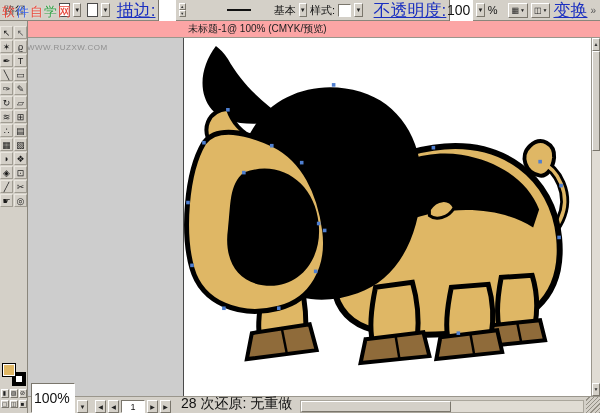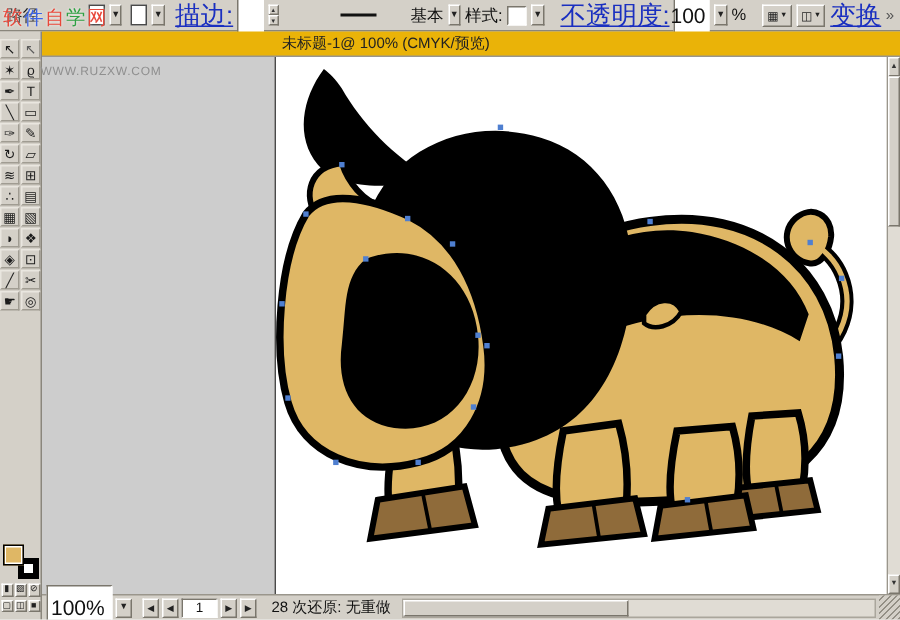--- a/index.html
+++ b/index.html
@@ -30,36 +30,36 @@
   .tool.lt{color:#5a5a5a}
   .fs{position:relative;width:24px;height:23px;margin-top:auto}
   .fs .fill{position:absolute;left:0;top:0;width:14px;height:14px;box-sizing:border-box;border:1px solid #000;box-shadow:inset 0 0 0 1px #fff;z-index:2;cursor:pointer}
   .fs .stroke{position:absolute;right:0;bottom:0;width:14px;height:14px;box-sizing:border-box;border:4px solid #000;background:#fff;cursor:pointer}
   .brow{display:flex;gap:1px;margin:3px 0 2px}
   .brow div{width:8px;height:9px;box-sizing:border-box;border:1px solid;border-color:#fff #7a766c #7a766c #fff;font-size:6px;line-height:7px;text-align:center;background:#d4d0c8;color:#222;cursor:pointer}
   .modes{display:flex;gap:1px;margin-bottom:5px}
   .modes div{width:8px;height:8px;box-sizing:border-box;border:1px solid;border-color:#fff #7a766c #7a766c #fff;font-size:6px;line-height:6px;text-align:center;background:#d4d0c8;color:#222;cursor:pointer}
 
   .docarea{flex:1;display:flex;flex-direction:column;min-width:0}
-  .dtitle{height:17px;box-sizing:border-box;background:#eab308;border-bottom:1px solid #9a968c;font-size:10px;color:#222;display:flex;align-items:center;padding-left:160px;white-space:nowrap}
+  .dtitle{height:17px;box-sizing:border-box;background:#fca5a5;border-bottom:1px solid #9a968c;font-size:10px;color:#222;display:flex;align-items:center;padding-left:160px;white-space:nowrap}
   .dbody{flex:1;display:flex;min-height:0}
   .paste{width:155px;background:#cdcdcd}
   .artboard{flex:1;position:relative;background:#ffffff;border-left:1px solid #4a4a4a;overflow:hidden}
   .artboard svg{position:absolute;left:0;top:0;width:100%;height:100%}
 
   .vscroll{width:9px;box-sizing:border-box;border-left:1px solid #9a968c;background:#e0dcd4;display:flex;flex-direction:column}
   .sbtn{height:13px;box-sizing:border-box;border:1px solid;border-color:#fff #7a766c #7a766c #fff;background:#d4d0c8;font-size:5px;text-align:center;line-height:11px;color:#333;cursor:pointer}
   .vthumb{height:100px;box-sizing:border-box;border:1px solid;border-color:#fff #7a766c #7a766c #fff;background:#d4d0c8;cursor:pointer}
 
   
-  .sbar{height:17px;box-sizing:border-box;border-top:1px solid #9a968c;background:#d4d0c8;display:flex;align-items:center;padding-left:3px;gap:2px}
+  .sbar{height:17px;box-sizing:border-box;border-top:1px solid #9a968c;background:#d4d0c8;display:flex;align-items:flex-end;padding-left:3px;gap:2px}
   .zoombox{width:44px}
   .navbtn{width:11px;height:13px;box-sizing:border-box;border:1px solid;border-color:#fff #7a766c #7a766c #fff;background:#d4d0c8;font-size:6px;display:flex;align-items:center;justify-content:center;color:#222;cursor:pointer}
   .pagebox{width:24px;height:13px;font-size:9px;justify-content:center}
-  .msg{margin-left:8px;font-size:10px;color:#111;white-space:nowrap}
+  .msg{margin-left:8px;font-size:14px;color:#111;white-space:nowrap}
   .hscroll{flex:1;height:13px;box-sizing:border-box;margin-left:6px;border:1px solid #aaa69c;background:#e0dcd4;display:flex}
   .hthumb{width:150px;box-sizing:border-box;border:1px solid;border-color:#fff #7a766c #7a766c #fff;background:#d4d0c8;cursor:pointer}
   .grip{width:14px;height:16px;background:repeating-linear-gradient(135deg,#d4d0c8 0 2px,#938f85 2px 3px);cursor:pointer}
 
   
   .wm{position:absolute;left:2px;top:3px;z-index:50;pointer-events:none;font-size:13px;font-weight:normal;text-shadow:0 0 2px rgba(255,255,255,.85);letter-spacing:1px}
   .wm2{position:absolute;left:27px;top:43px;z-index:50;pointer-events:none;font-size:8px;color:#8f8f8f;letter-spacing:.5px;font-weight:normal}
 </style>
 </head>
 <body>

